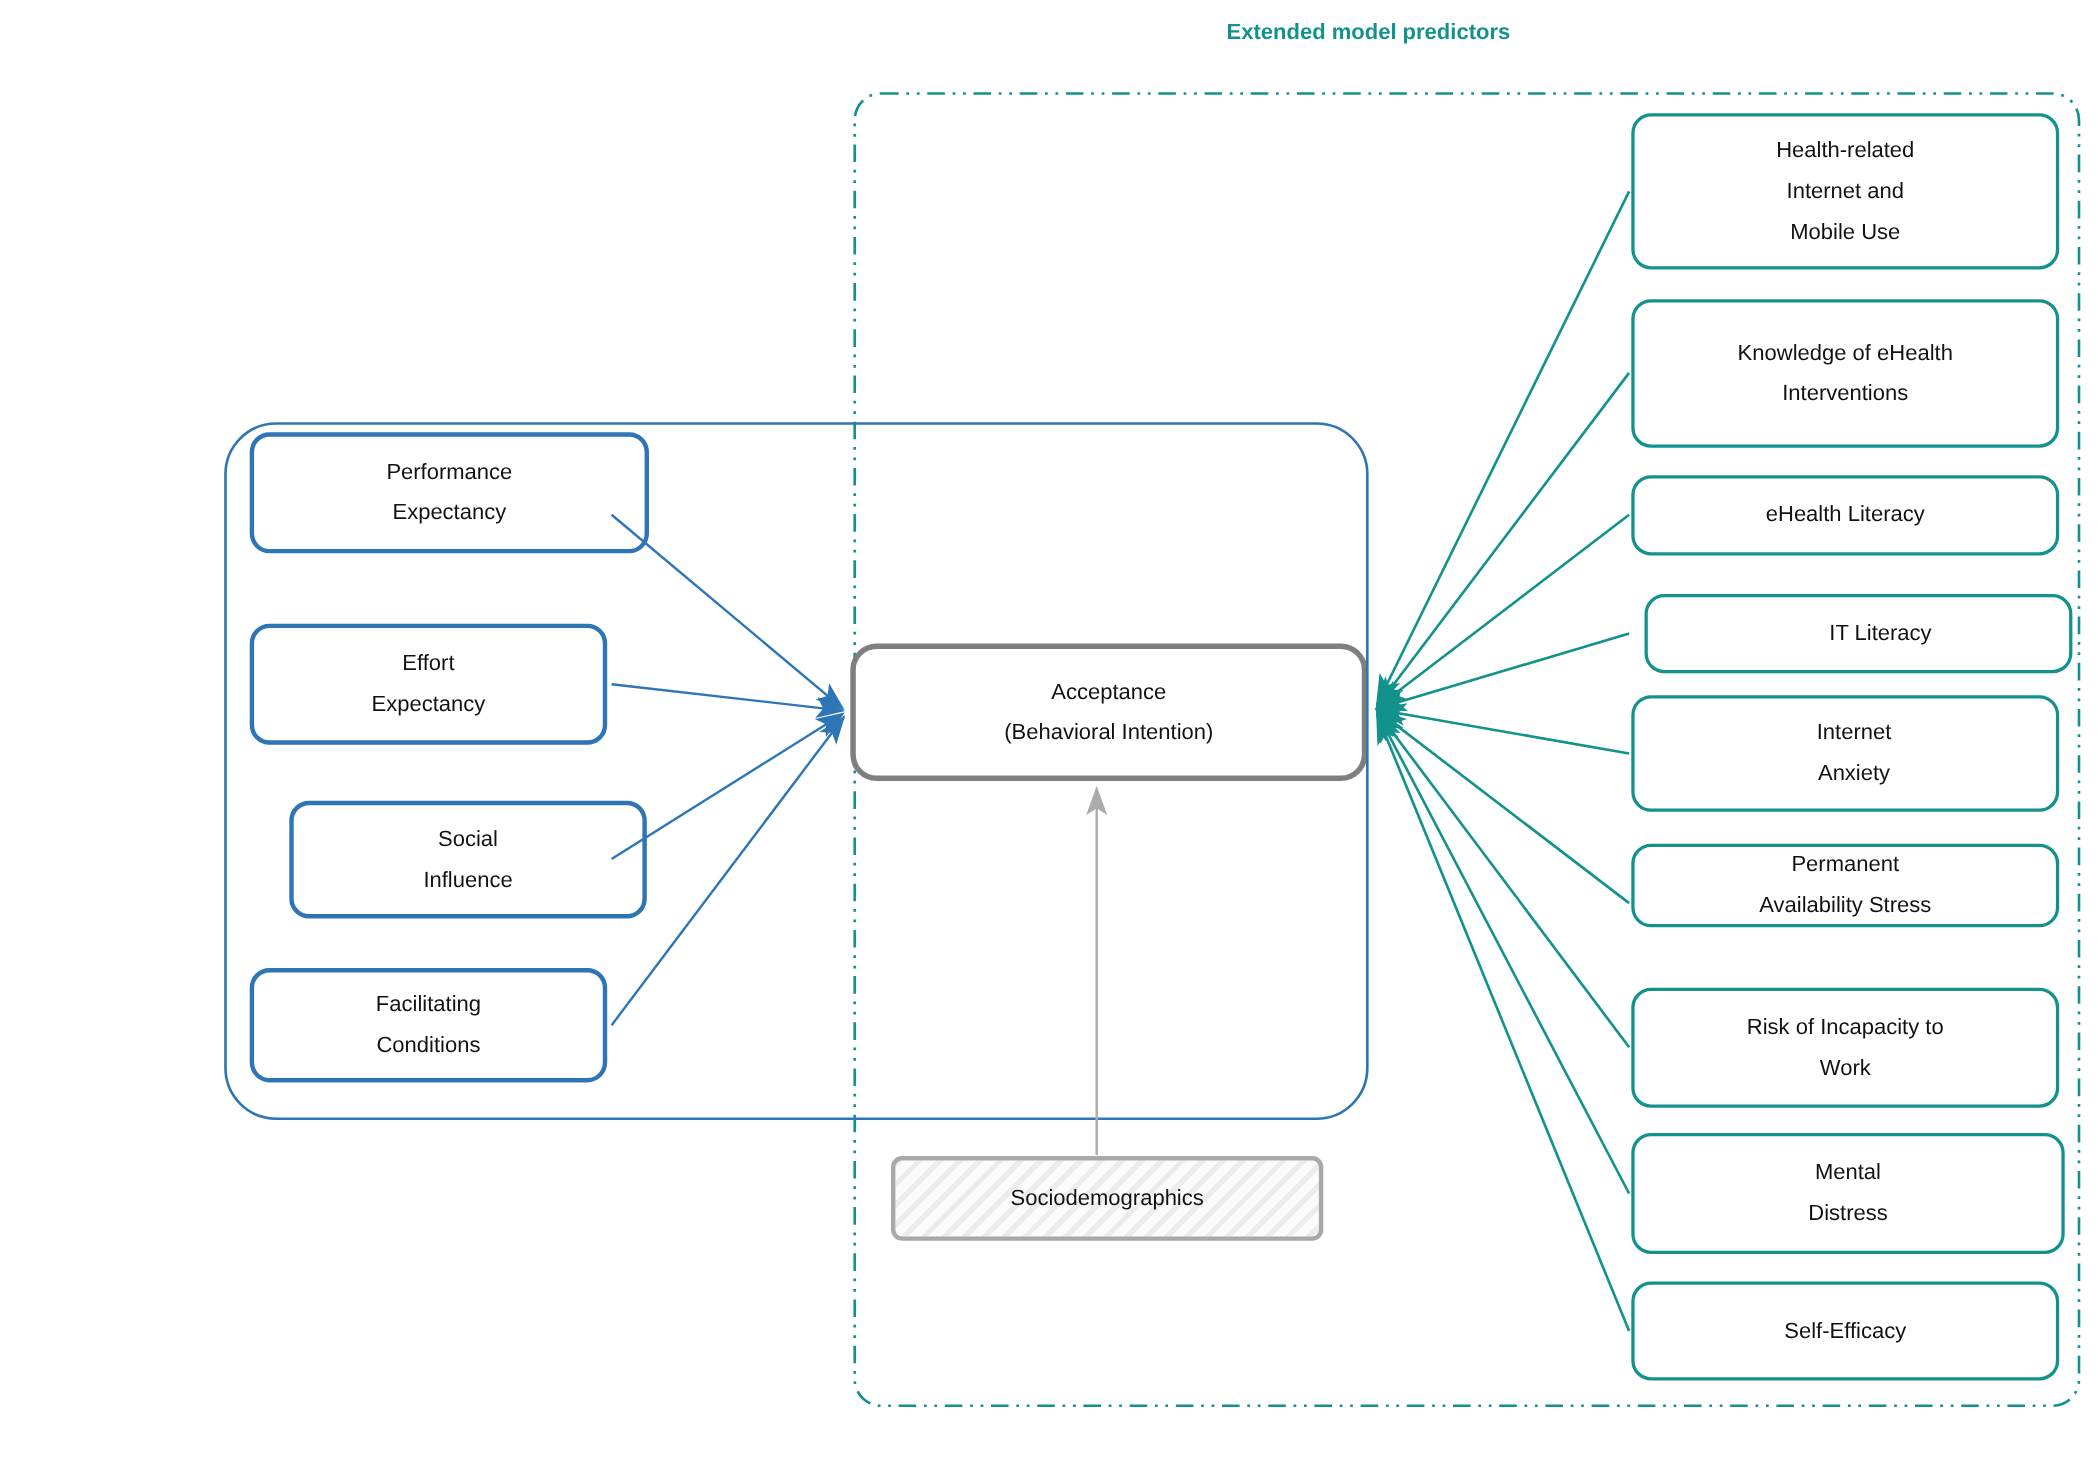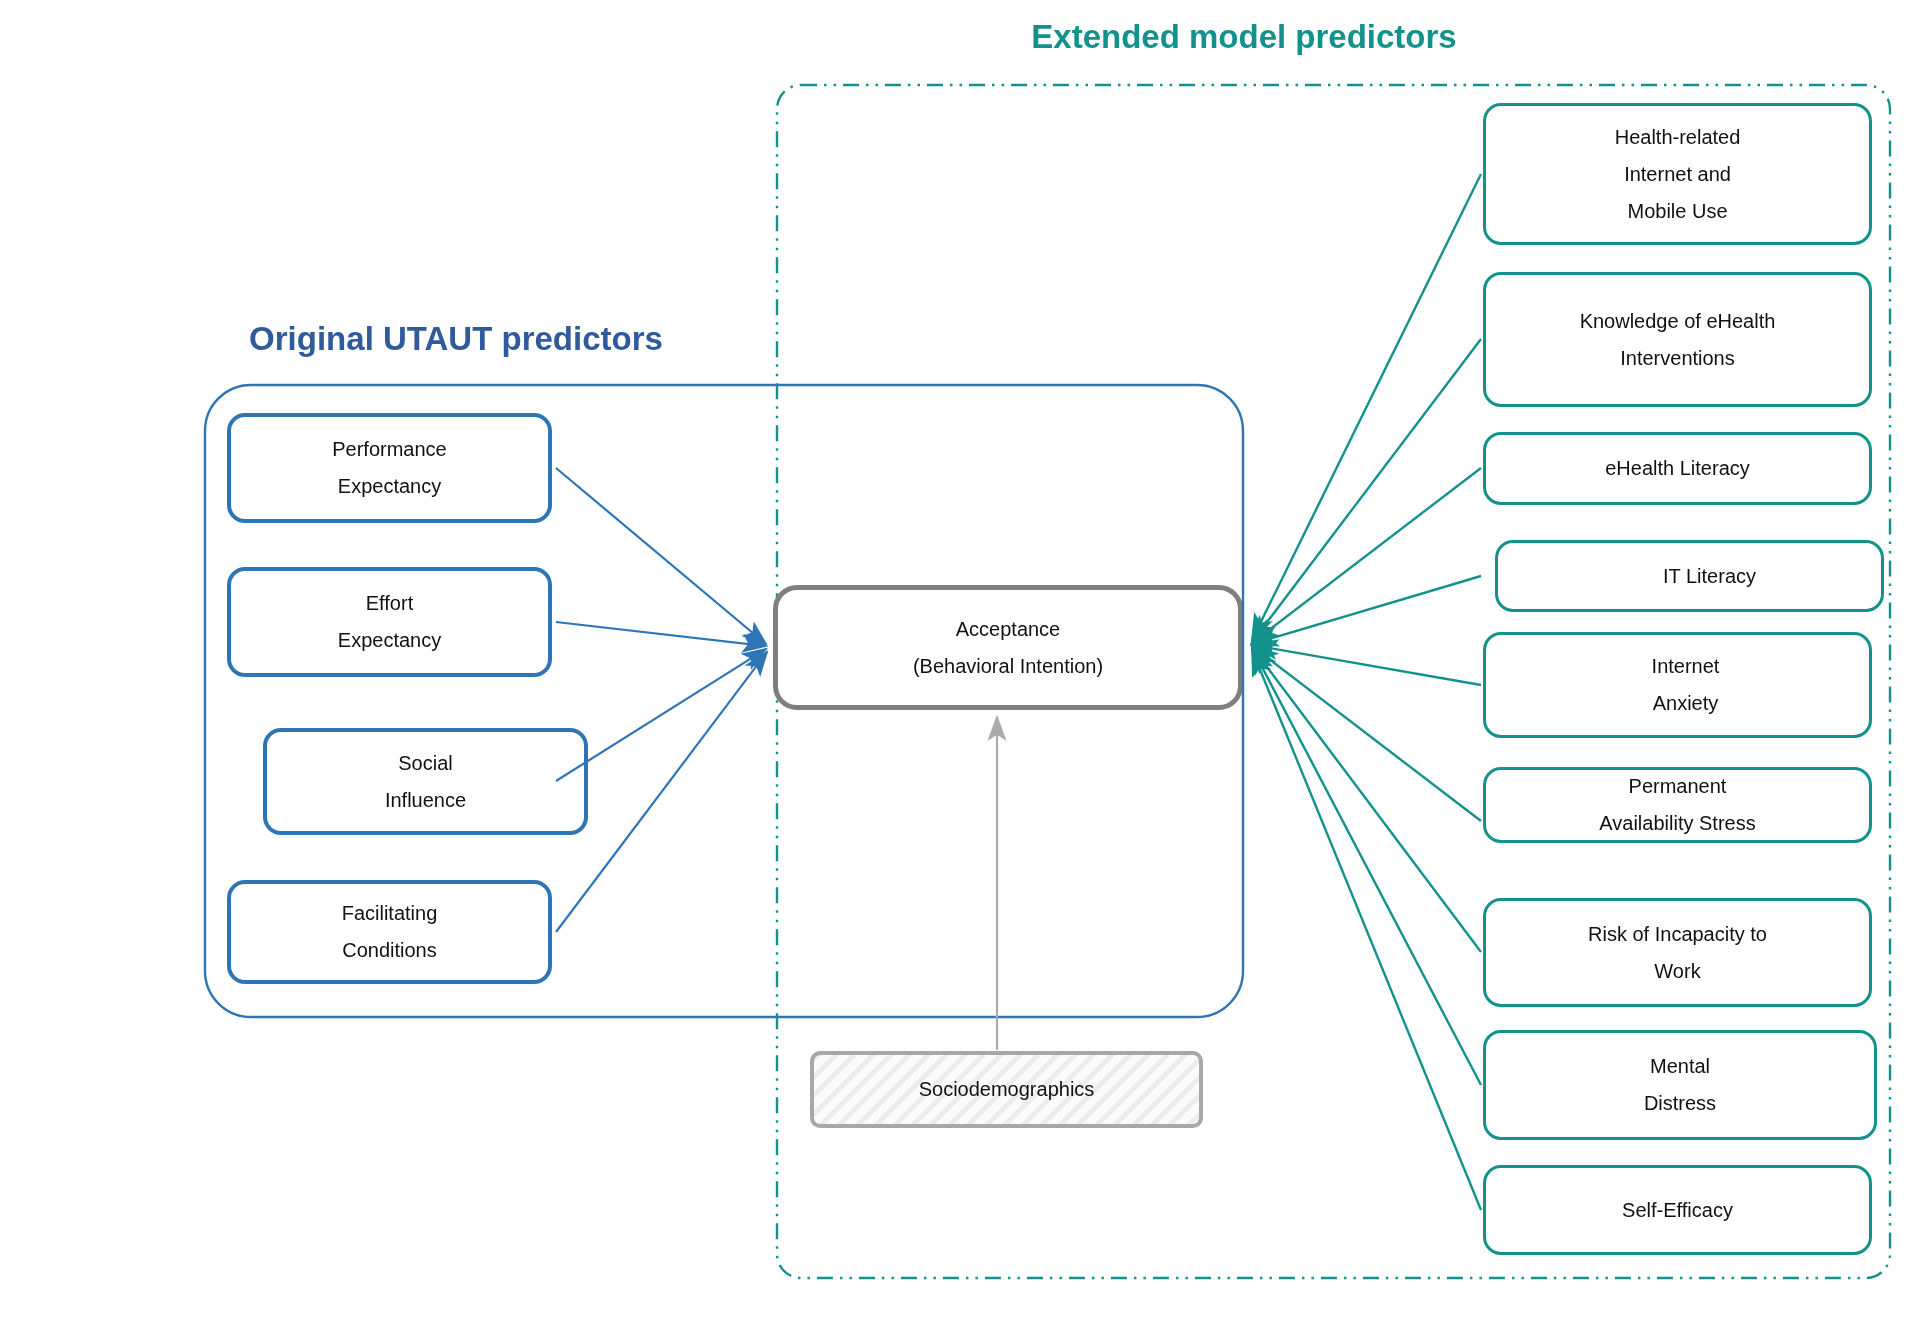--- a/index.html
+++ b/index.html
@@ -22,21 +22,21 @@
     width: 1907px;
     height: 1344px;
     pointer-events: none;
   }
   .layer.under { z-index: 1; }
   .layer.over  { z-index: 3; }
 
   .title {
     position: absolute;
     z-index: 2;
-    font-size: 33px;
+    font-size: 20px;
     font-weight: bold;
     text-align: center;
     letter-spacing: 0px;
     white-space: nowrap;
   }
   .title.original {
     left: 156px;
     top: 320px;
     width: 600px;
     color: #2F5B9D;
@@ -80,21 +80,21 @@
     border: 4px solid #A8A8A8;
     border-radius: 10px;
     background: repeating-linear-gradient(
       135deg,
       #ececec 0px, #ececec 5px,
       #fbfbfb 5px, #fbfbfb 13px
     );
   }
 
   
-  .b-perf  { left: 227px; top: 413px; width: 325px; height: 110px; }
+  .b-perf  { left: 227px; top: 393px; width: 363px; height: 110px; }
   .b-eff   { left: 227px; top: 567px; width: 325px; height: 110px; }
   .b-soc   { left: 227px; top: 728px; width: 325px; height: 107px; margin-left: 36px; }
   .b-fac   { left: 227px; top: 880px; width: 325px; height: 104px; }
 
   
   .b-acc   { left: 773px; top: 585px; width: 470px; height: 125px; }
   .b-sd    { left: 810px; top: 1051px; width: 393px; height: 77px; text-align: right; }
 
   
   .b-r1 { left: 1483px; top: 103px;  width: 389px; height: 142px; }
@@ -109,21 +109,20 @@
 </style>
 </head>
 <body>
 
 <div class="canvas">
 
   <svg class="layer under" viewBox="0 0 1907 1344" xmlns="http://www.w3.org/2000/svg">
     <rect x="777" y="85" width="1113" height="1193" rx="24" ry="24" fill="none" stroke="#13928D" stroke-width="2.4" stroke-dasharray="16 7 2.5 7 2.5 7"></rect>
   </svg>
 
-  <div class="title original">Original UTAUT predictors</div>
   <div class="title extended">Extended model predictors</div>
 
   <div class="box blue b-perf">
     <span class="lbl">Performance
 Expectancy</span>
   </div>
   <div class="box blue b-eff">
     <span class="lbl">Effort
 Expectancy</span>
   </div>

